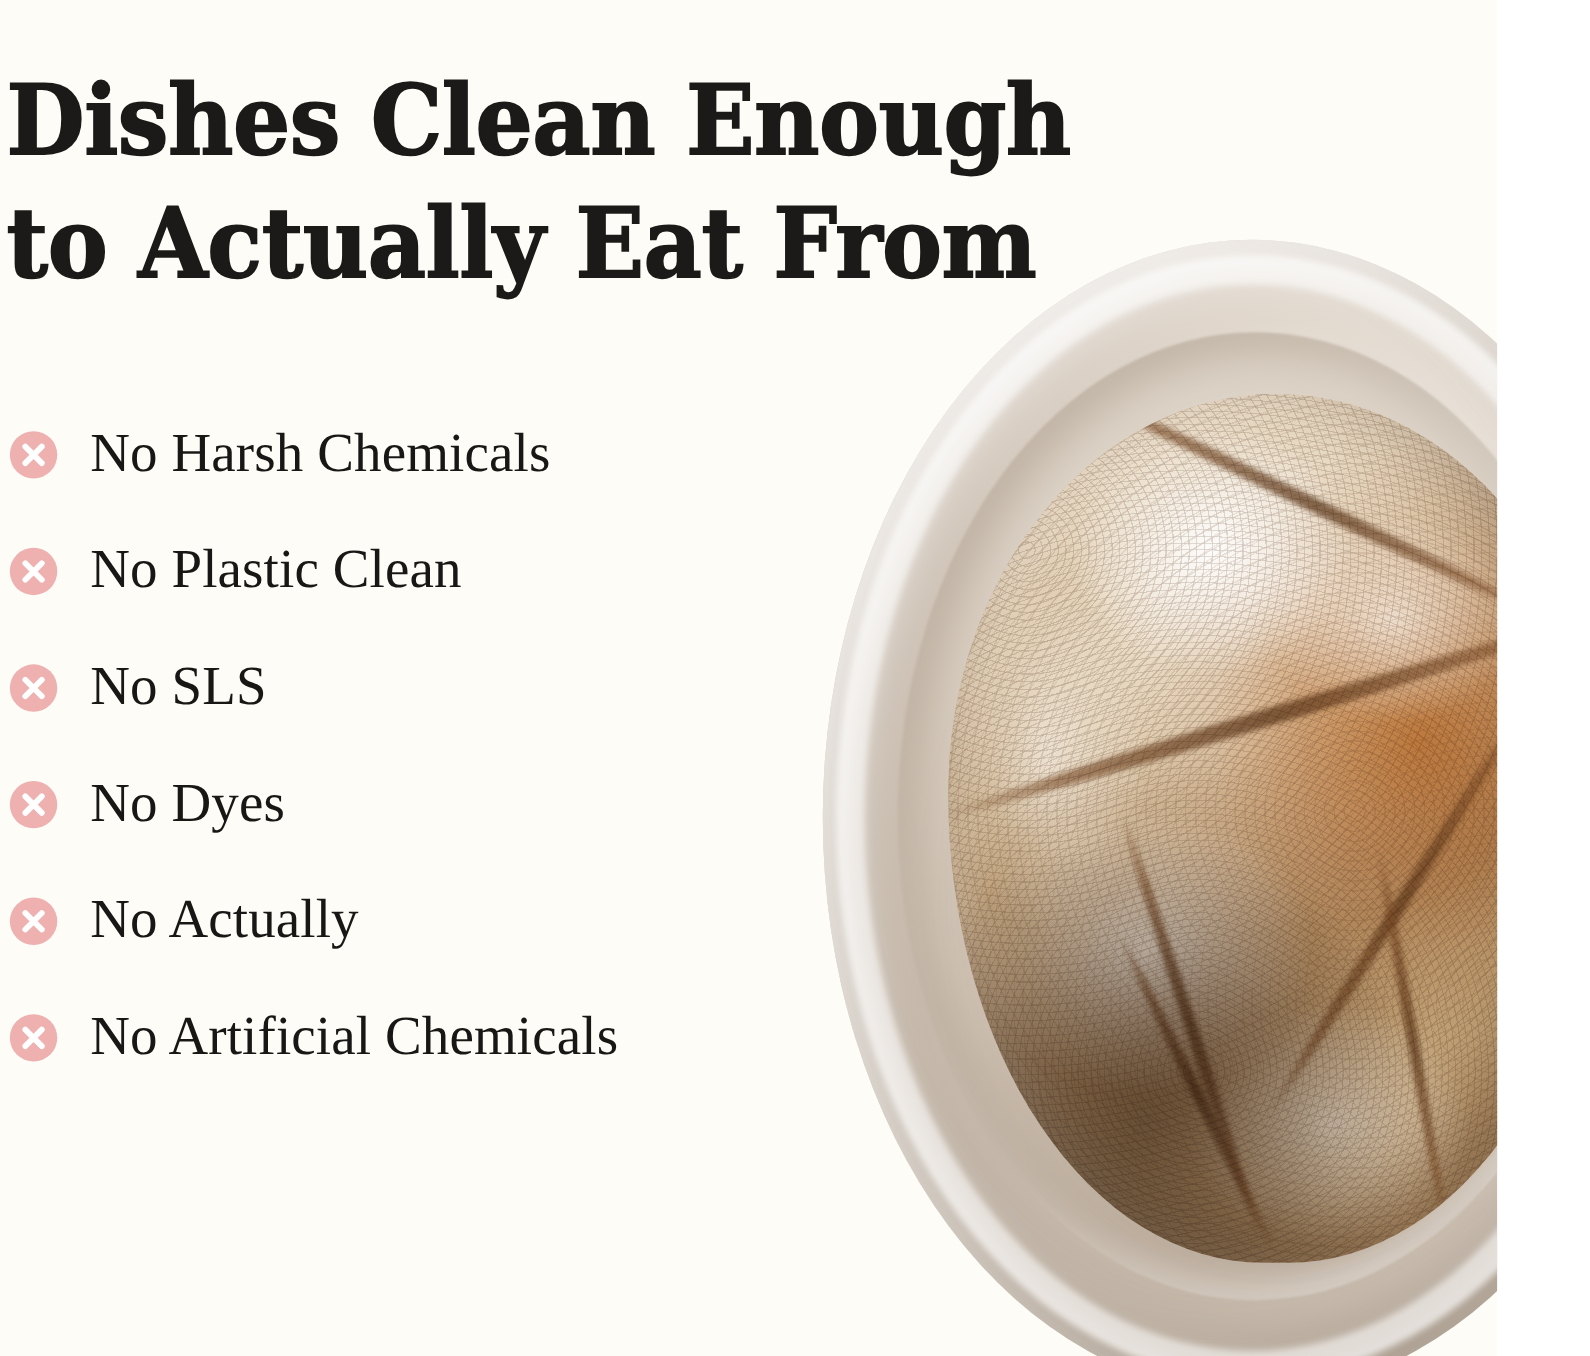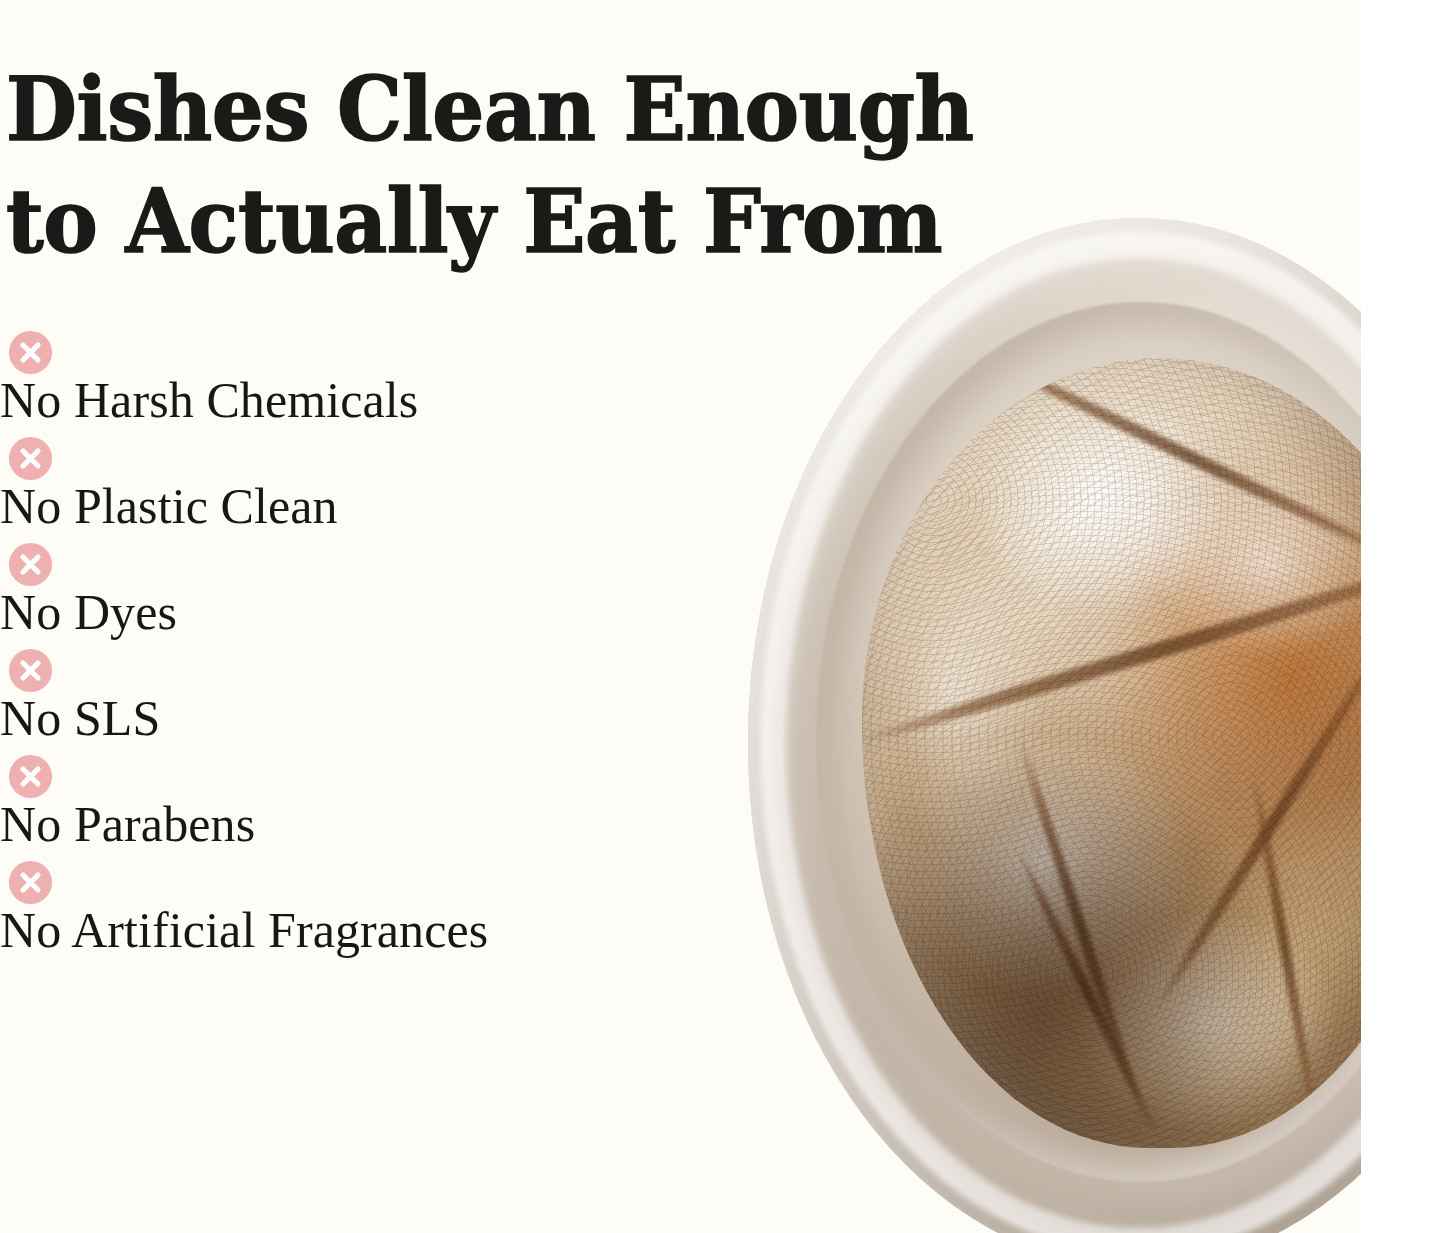--- a/index.html
+++ b/index.html
@@ -190,23 +190,22 @@
     position: absolute;
     left: 0;
     top: 330px;
     width: 740px;
     margin: 0;
     padding: 0;
     list-style: none;
   }
   .benefit-row {
     display: flex;
-    align-items: flex-start;
+    align-items: flex-end;
     height: 106px;
-    flex-direction: column;
   }
   .x-icon {
     flex: 0 0 auto;
     width: 45px;
     height: 45px;
     margin-left: 8px;
     margin-right: 29px;
     display: block;
   }
   .benefit-label {
@@ -258,38 +257,38 @@
         <circle cx="24" cy="24" r="23" fill="#EFB0B0"></circle>
         <path d="M16 16 L32 32 M32 16 L16 32" stroke="#FFFFFF" stroke-width="5.6" stroke-linecap="round"></path>
       </svg>
       <span class="benefit-label">No Plastic Clean</span>
     </li>
     <li class="benefit-row">
       <svg class="x-icon" viewBox="0 0 48 48">
         <circle cx="24" cy="24" r="23" fill="#EFB0B0"></circle>
         <path d="M16 16 L32 32 M32 16 L16 32" stroke="#FFFFFF" stroke-width="5.6" stroke-linecap="round"></path>
       </svg>
+      <span class="benefit-label">No SLS</span>
+    </li>
+    <li class="benefit-row">
+      <svg class="x-icon" viewBox="0 0 48 48">
+        <circle cx="24" cy="24" r="23" fill="#EFB0B0"></circle>
+        <path d="M16 16 L32 32 M32 16 L16 32" stroke="#FFFFFF" stroke-width="5.6" stroke-linecap="round"></path>
+      </svg>
       <span class="benefit-label">No Dyes</span>
     </li>
     <li class="benefit-row">
       <svg class="x-icon" viewBox="0 0 48 48">
         <circle cx="24" cy="24" r="23" fill="#EFB0B0"></circle>
         <path d="M16 16 L32 32 M32 16 L16 32" stroke="#FFFFFF" stroke-width="5.6" stroke-linecap="round"></path>
       </svg>
-      <span class="benefit-label">No SLS</span>
-    </li>
-    <li class="benefit-row">
-      <svg class="x-icon" viewBox="0 0 48 48">
-        <circle cx="24" cy="24" r="23" fill="#EFB0B0"></circle>
-        <path d="M16 16 L32 32 M32 16 L16 32" stroke="#FFFFFF" stroke-width="5.6" stroke-linecap="round"></path>
-      </svg>
-      <span class="benefit-label">No Parabens</span>
-    </li>
-    <li class="benefit-row">
-      <svg class="x-icon" viewBox="0 0 48 48">
-        <circle cx="24" cy="24" r="23" fill="#EFB0B0"></circle>
-        <path d="M16 16 L32 32 M32 16 L16 32" stroke="#FFFFFF" stroke-width="5.6" stroke-linecap="round"></path>
-      </svg>
-      <span class="benefit-label">No Artificial Fragrances</span>
+      <span class="benefit-label">No Actually</span>
+    </li>
+    <li class="benefit-row">
+      <svg class="x-icon" viewBox="0 0 48 48">
+        <circle cx="24" cy="24" r="23" fill="#EFB0B0"></circle>
+        <path d="M16 16 L32 32 M32 16 L16 32" stroke="#FFFFFF" stroke-width="5.6" stroke-linecap="round"></path>
+      </svg>
+      <span class="benefit-label">No Artificial Chemicals</span>
     </li>
   </ul>
 
 </div>
 
 </body></html>

